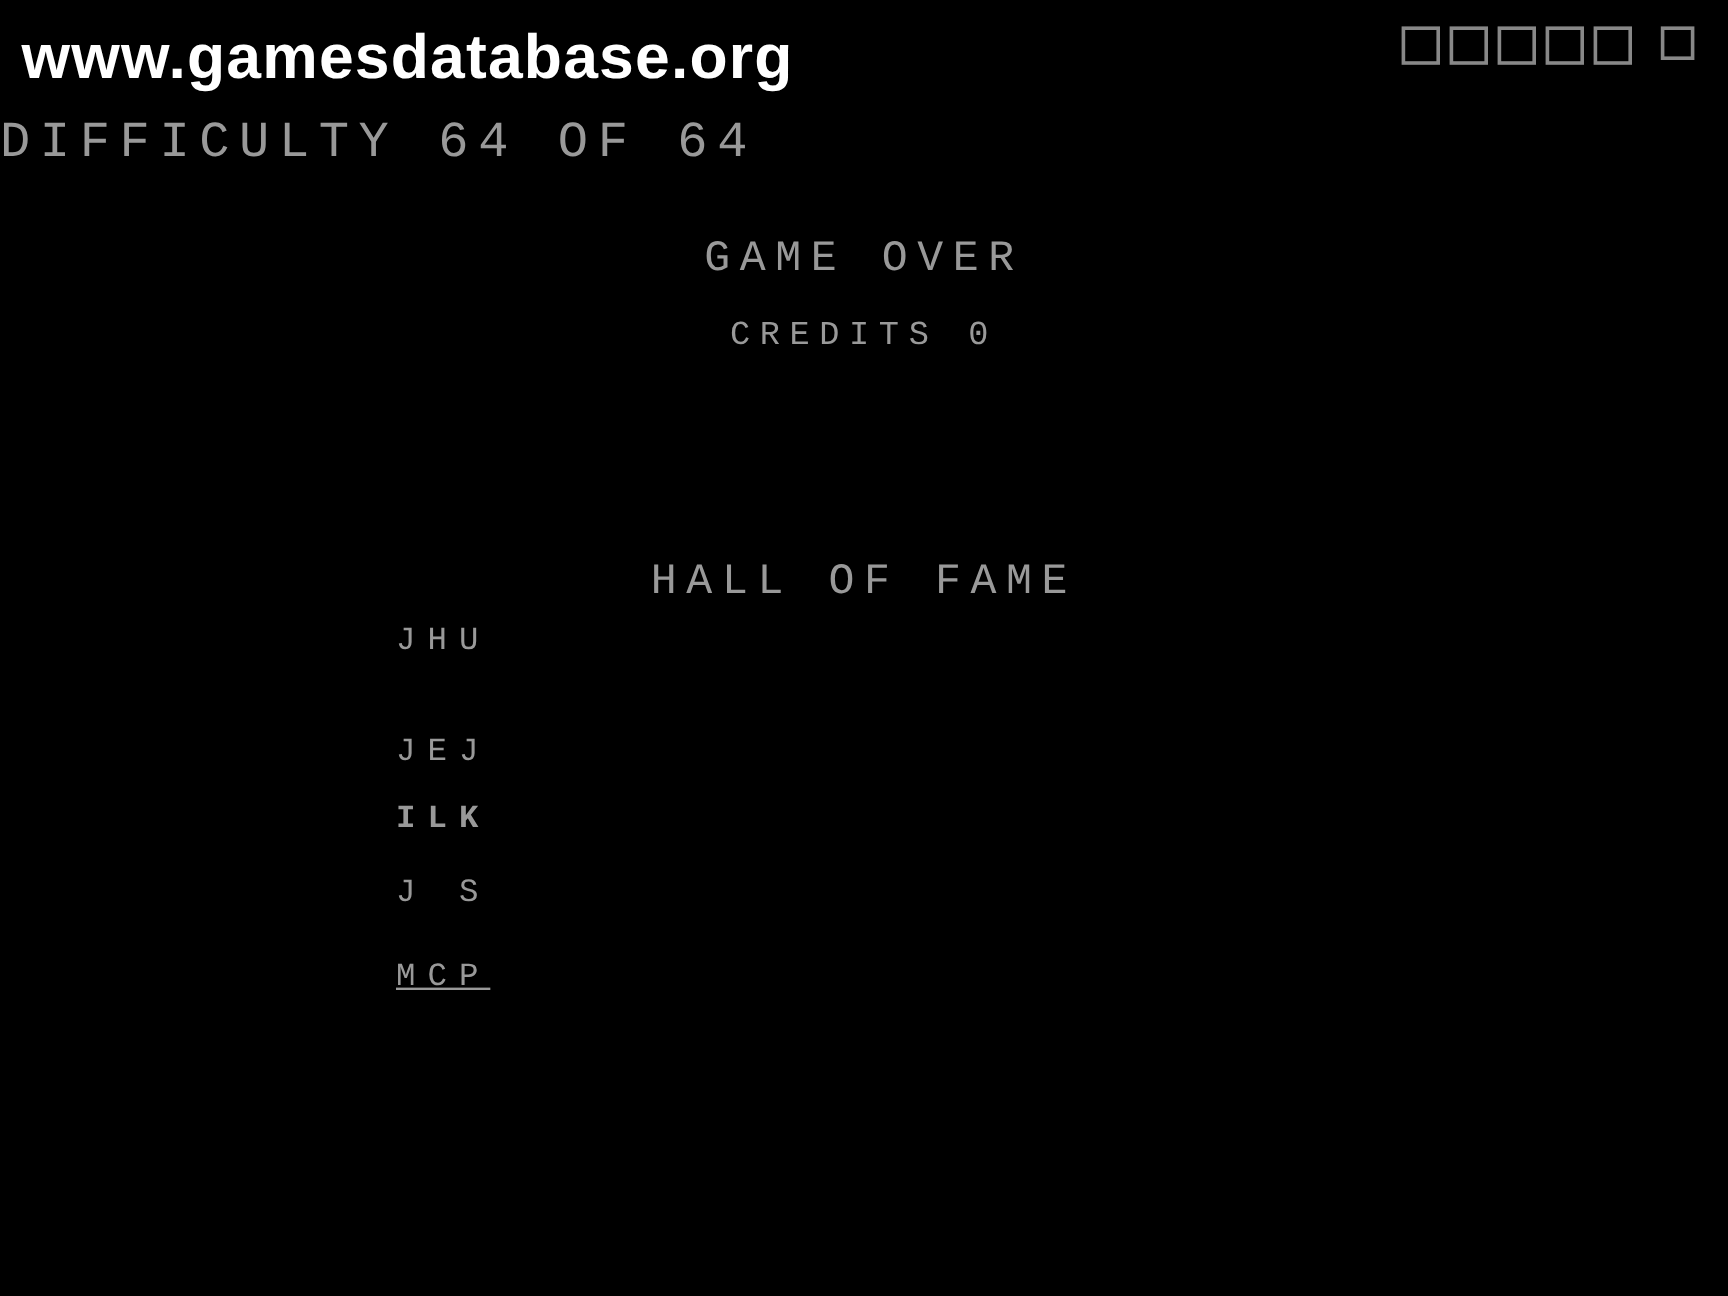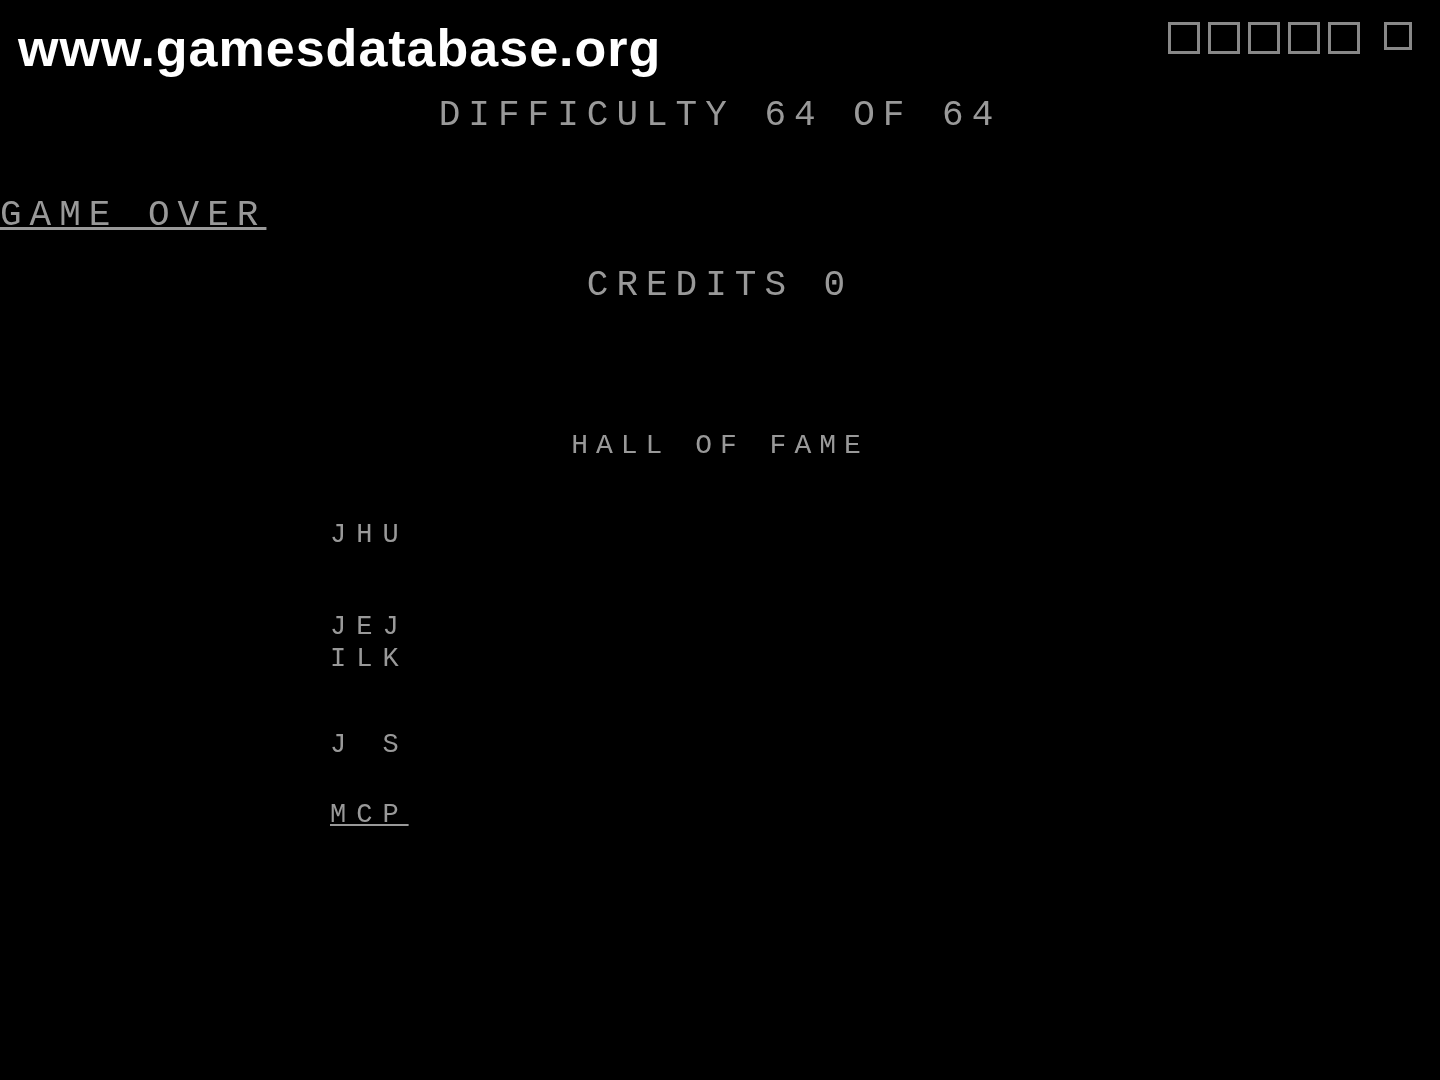--- a/index.html
+++ b/index.html
@@ -64,58 +64,58 @@
       font-family: 'Courier New', Courier, monospace;
       color: #999999;
       letter-spacing: 8px;
       text-transform: uppercase;
     }
 
     .difficulty-line {
       position: absolute;
       top: 95px;
       width: 100%;
-      text-align: center;
-      font-size: 36px;
+      text-align: left;
+      font-size: 42px;
     }
 
     .game-over-line {
       position: absolute;
       top: 195px;
       width: 100%;
+      text-align: center;
       font-size: 36px;
-      text-decoration: underline;
     }
 
     .credits-line {
       position: absolute;
       top: 265px;
       width: 100%;
       text-align: center;
-      font-size: 36px;
+      font-size: 28px;
     }
 
     .hall-of-fame-line {
       position: absolute;
-      top: 430px;
+      top: 464px;
       width: 100%;
       text-align: center;
-      font-size: 28px;
+      font-size: 36px;
     }
 
     .hof-entry {
       position: absolute;
       left: 330px;
       font-size: 27px;
       letter-spacing: 10px;
     }
 
     .hof-1 { top: 520px; }
     .hof-2 { top: 612px; }
-    .hof-3 { top: 644px; }
+    .hof-3 { top: 668px; font-weight: bold; }
     .hof-4 { top: 730px; text-align: right; }
     .hof-5 { top: 800px; text-decoration: underline; }
   </style>
 </head>
 <body>
 
 <div class="screen">
 
   <div class="website-url">www.gamesdatabase.org</div>
 

